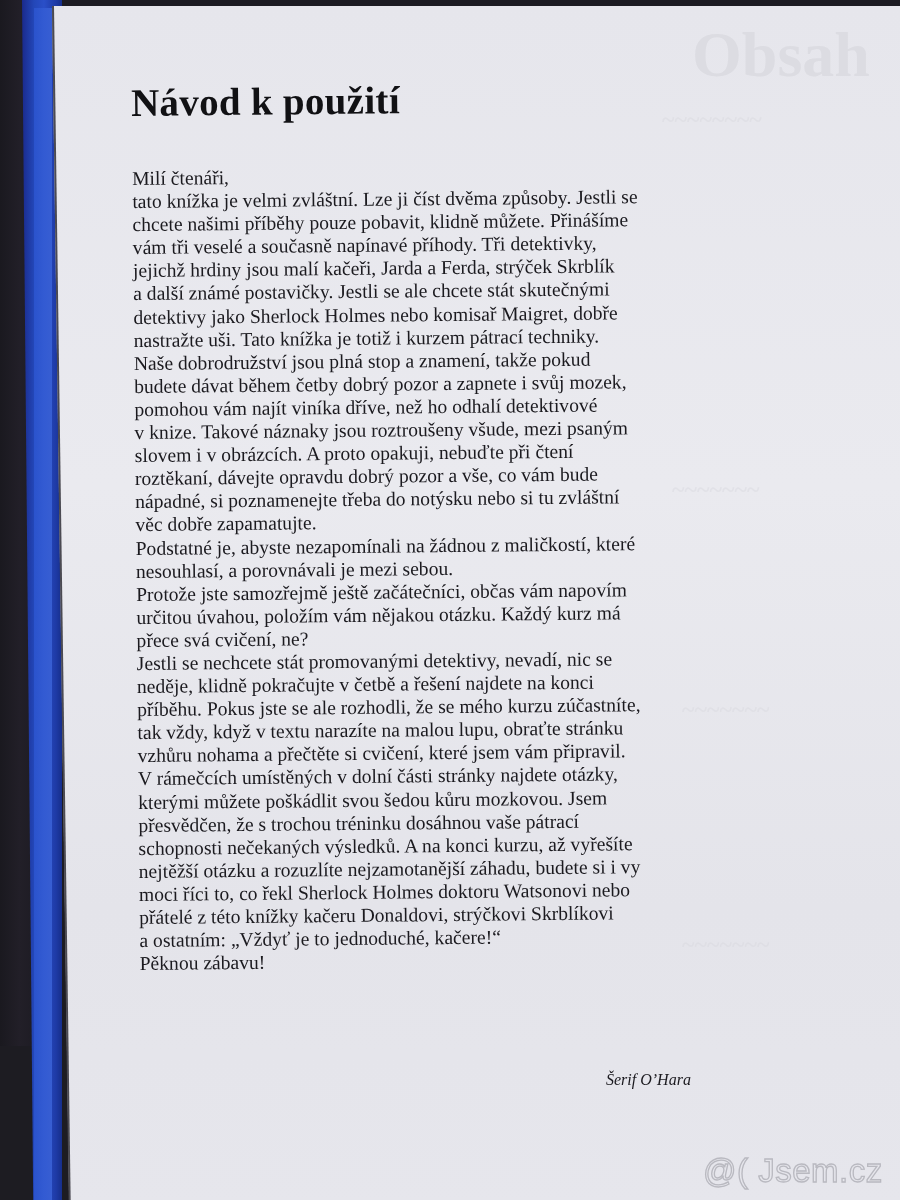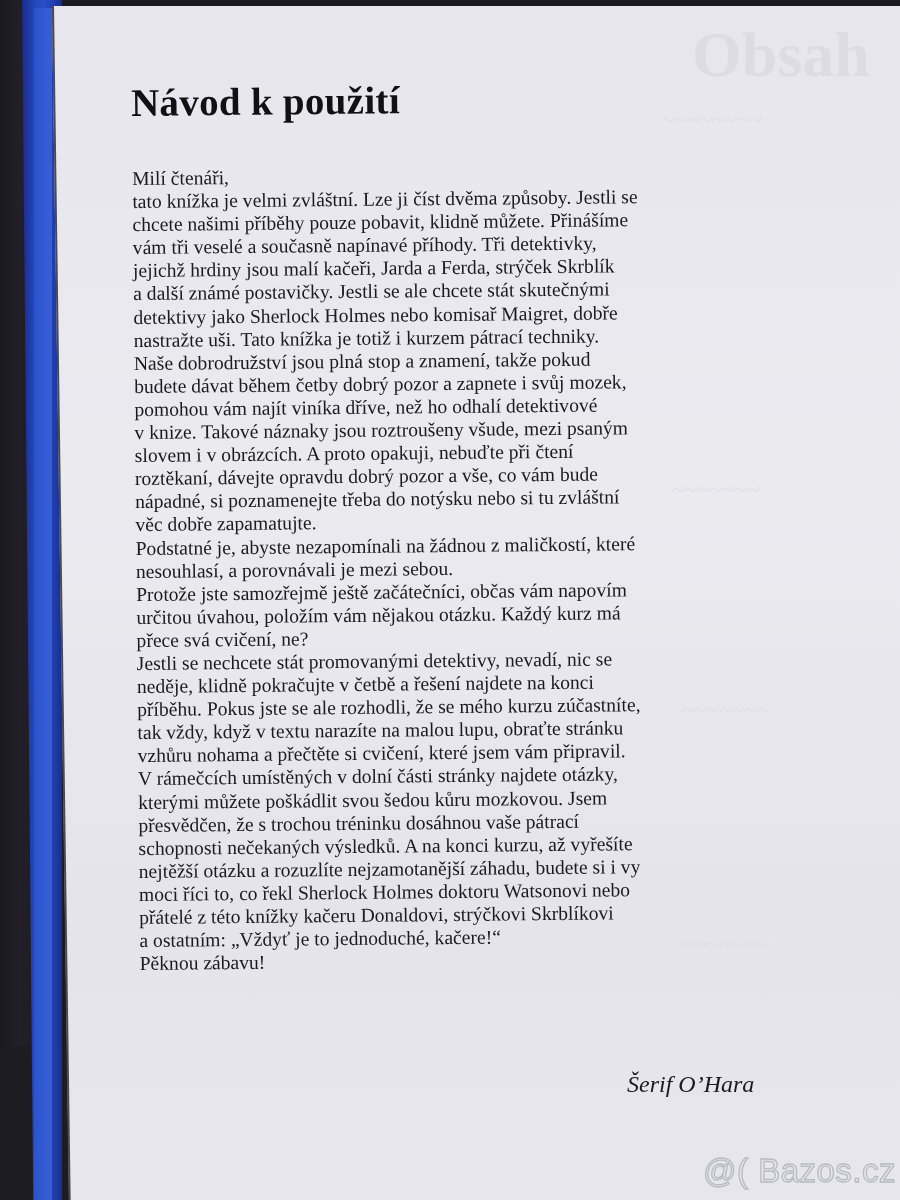--- a/index.html
+++ b/index.html
@@ -93,25 +93,25 @@
       color: #1b1a1f;
       transform: rotate(-0.55deg);
       transform-origin: left top;
     }
     .line {
       display: block;
       white-space: nowrap;
     }
     .signature {
       position: absolute;
-      left: 627px;
+      left: 606px;
       top: 1071px;
       font-family: "Liberation Serif", serif;
       font-style: italic;
-      font-size: 24px;
+      font-size: 16px;
       color: #1b1a1f;
       white-space: nowrap;
       text-align: center;
     }
     .watermark {
       position: absolute;
       left: 703px;
       top: 1152px;
       font-family: "Liberation Sans", sans-serif;
       font-size: 33px;
@@ -174,14 +174,14 @@
       <span class="line">schopnosti nečekaných výsledků. A na konci kurzu, až vyřešíte</span>
       <span class="line">nejtěžší otázku a rozuzlíte nejzamotanější záhadu, budete si i vy</span>
       <span class="line">moci říci to, co řekl Sherlock Holmes doktoru Watsonovi nebo</span>
       <span class="line">přátelé z této knížky kačeru Donaldovi, strýčkovi Skrblíkovi</span>
       <span class="line">a ostatním: „Vždyť je to jednoduché, kačere!“</span>
       <span class="line">Pěknou zábavu!</span>
     </div>
   </div>
 
   <div class="signature">Šerif O’Hara</div>
-  <div class="watermark">@( Bazos.cz</div>
+  <div class="watermark">@( Jsem.cz</div>
 </div>
 
 </body></html>

